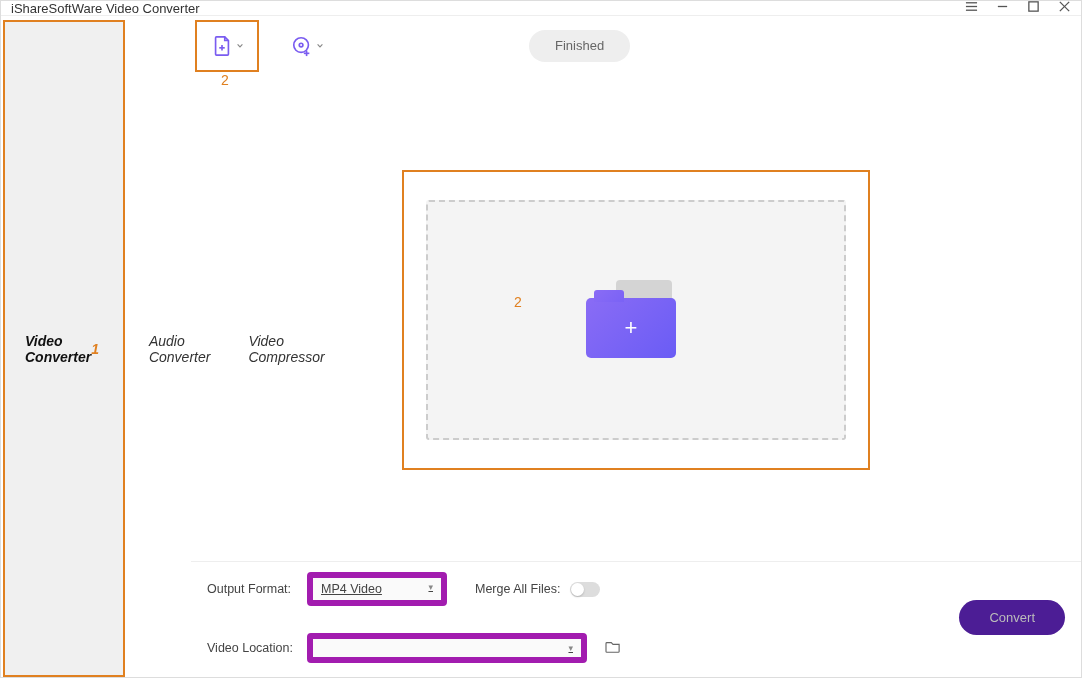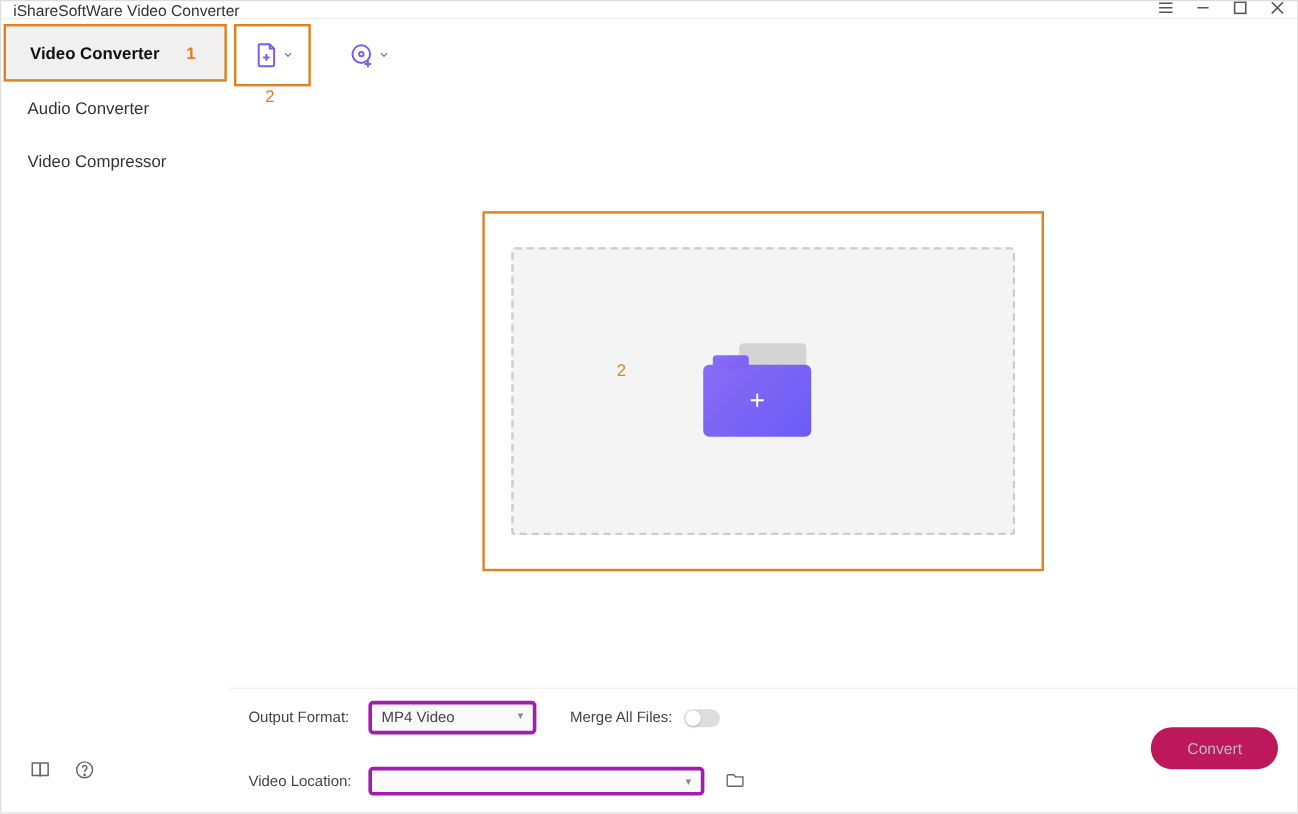--- a/index.html
+++ b/index.html
@@ -6,21 +6,21 @@
 body { width: 1082px; height: 678px; background: #fff; border: 1px solid #ddd; display: flex; flex-direction: column; }
 
 .titlebar { height: 15px; display: flex; align-items: center; padding: 0 10px; border-bottom: 1px solid #eee; }
 .titlebar-title { font-size: 13px; color: #333; }
 .titlebar-controls { margin-left: auto; display: flex; gap: 18px; align-items: center; }
 .titlebar-controls span { cursor: pointer; color: #555; font-size: 14px; }
 .titlebar-controls svg { width: 13px; height: 13px; }
 
 .main-area { flex: 1; display: flex; min-height: 0; }
 
-.sidebar { width: 190px; display: flex; flex-direction: column; padding-top: 4px; }
+.sidebar { width: 190px; display: flex; padding-top: 4px; font-style: italic; }
 .sidebar-item { padding: 14px 16px 14px 22px; font-size: 14px; color: #333; cursor: pointer; display: flex; align-items: center; }
 .sidebar-item.active { font-weight: bold; color: #111; }
 .sidebar-item.active-box { border: 2px solid #e08020; background: #f0f0f0; margin: 0 2px 0 2px; position: relative; padding-left: 20px; }
 .annot { color: #e08020; font-size: 14px; margin-left: auto; padding-right: 8px; }
 .annot-under { color: #e08020; font-size: 14px; text-align: center; }
 .sidebar-bottom { margin-top: auto; display: flex; gap: 20px; padding: 18px 20px 22px 24px; }
 .sidebar-bottom svg { width: 17px; height: 17px; color: #666; cursor: pointer; }
 
 .content { flex: 1; display: flex; flex-direction: column; }
 
@@ -43,29 +43,29 @@
 .folder-back { position: absolute; left: 30px; top: 0; width: 56px; height: 48px; background: #d4d4d4; border-radius: 4px; }
 .folder-front { position: absolute; left: 0; top: 18px; width: 90px; height: 60px; background: linear-gradient(135deg, #8a6cf5, #6a5cf5); border-radius: 5px; display: flex; align-items: center; justify-content: center; }
 .folder-front::before { content: ""; position: absolute; top: -8px; left: 8px; width: 30px; height: 12px; background: linear-gradient(135deg, #8a6cf5, #7a62f5); border-radius: 3px 3px 0 0; }
 .folder-front .plus { color: #fff; font-size: 22px; font-weight: 300; }
 .drop-text { font-size: 14px; color: #333; }
 .drop-annot { position: absolute; left: 110px; top: 122px; color: #e08020; font-size: 14px; }
 
 .bottom-bar { border-top: 1px solid #eee; padding: 10px 16px 14px 16px; display: flex; flex-direction: column; gap: 10px; font-size: 12.5px; color: #444; }
 .bottom-row { display: flex; align-items: center; gap: 10px; }
 .bottom-label { width: 90px; }
-.select-box { border: 3px solid #a21caf; border-radius: 4px; padding: 4px 8px; width: 140px; display: flex; align-items: flex-start; cursor: pointer; background: #fafafa; font-size: 12.5px; }
+.select-box { border: 6px solid #a21caf; border-radius: 4px; padding: 4px 8px; width: 140px; display: flex; align-items: flex-start; cursor: pointer; background: #fafafa; font-size: 12.5px; text-decoration: underline; }
 .select-box.wide { width: 280px; white-space: nowrap; overflow: hidden; }
 .select-box .chev { margin-left: auto; font-size: 9px; color: #888; }
 .merge-label { margin-left: 18px; }
 .toggle { width: 30px; height: 15px; background: #ddd; border-radius: 8px; position: relative; cursor: pointer; }
 .toggle::after { content: ""; position: absolute; left: 1px; top: 1px; width: 13px; height: 13px; background: #fff; border-radius: 50%; box-shadow: 0 1px 2px rgba(0,0,0,0.2); }
 .folder-icon { margin-left: 8px; cursor: pointer; color: #666; }
 .folder-icon svg { width: 16px; height: 14px; }
-.convert-btn { margin-left: auto; background: #be185d; color: #bbb; border-radius: 20px; padding: 10px 30px; font-size: 13px; cursor: default; }
+.convert-btn { margin-left: auto; background: #4c1d95; color: #bbb; border-radius: 20px; padding: 10px 30px; font-size: 13px; cursor: default; }
 .bottom-left-rows { display: flex; flex-direction: column; gap: 27px; }
 .bottom-container { display: flex; align-items: center; }
 </style>
 </head>
 <body>
 
 <div class="titlebar">
   <span class="titlebar-title">iShareSoftWare Video Converter</span>
   <div class="titlebar-controls">
     <span><svg viewBox="0 0 14 14" stroke="currentColor" stroke-width="1.4" fill="none">
@@ -132,20 +132,21 @@
             <circle cx="11" cy="11" r="8"></circle>
             <circle cx="11" cy="11" r="2"></circle>
             <line x1="17" y1="17" x2="17" y2="23"></line>
             <line x1="14" y1="20" x2="20" y2="20"></line>
           </svg>
         <svg class="chev" viewBox="0 0 10 10" stroke="currentColor" stroke-width="1.5" fill="none">
             <path d="M2 3 l3 3 l3 -3"></path>
           </svg>
       </div>
       <div class="segment">
+        <div class="seg-btn">Finished</div>
       </div>
     </div>
 
     <div class="drop-outer">
       <div class="drop-highlight">
         <span class="drop-annot">2</span>
         <div class="drop-zone">
           <div class="drop-icon-wrap">
             <div class="folder-back"></div>
             <div class="folder-front">

